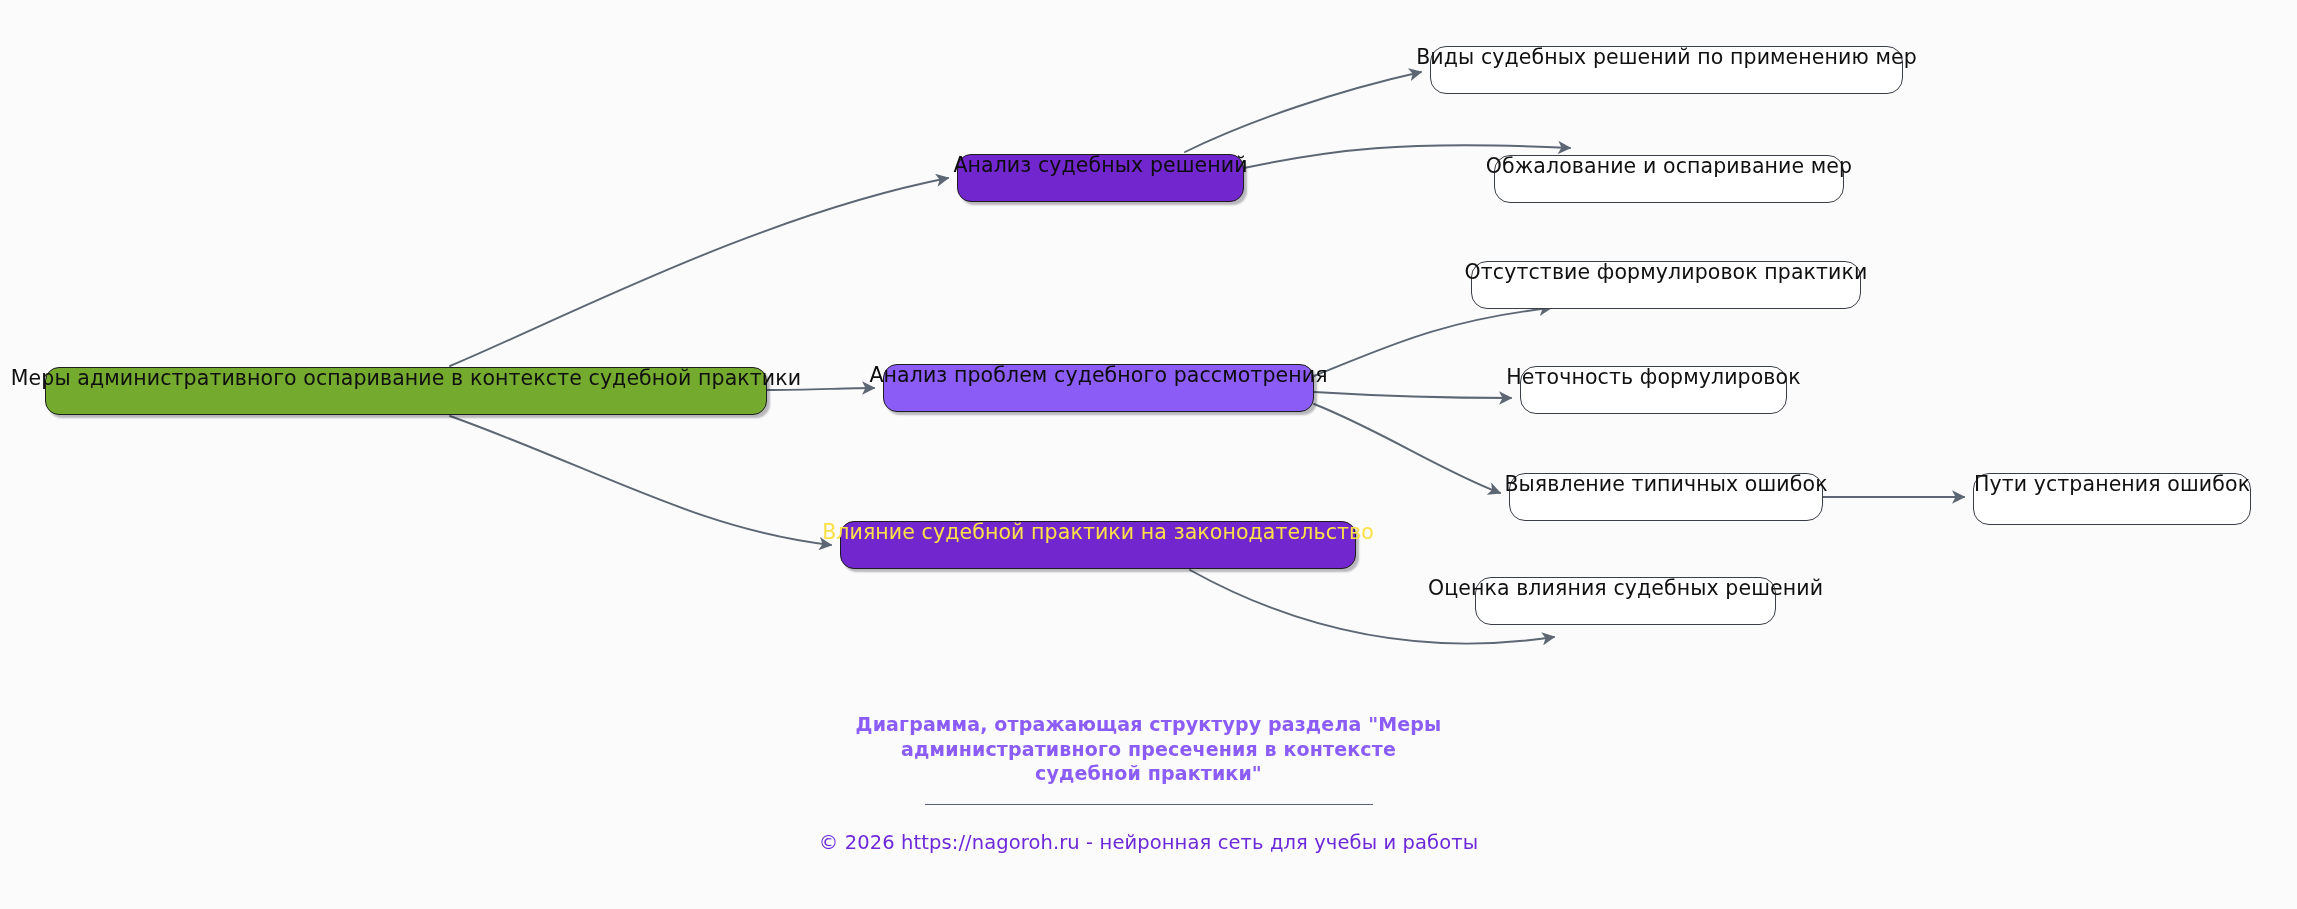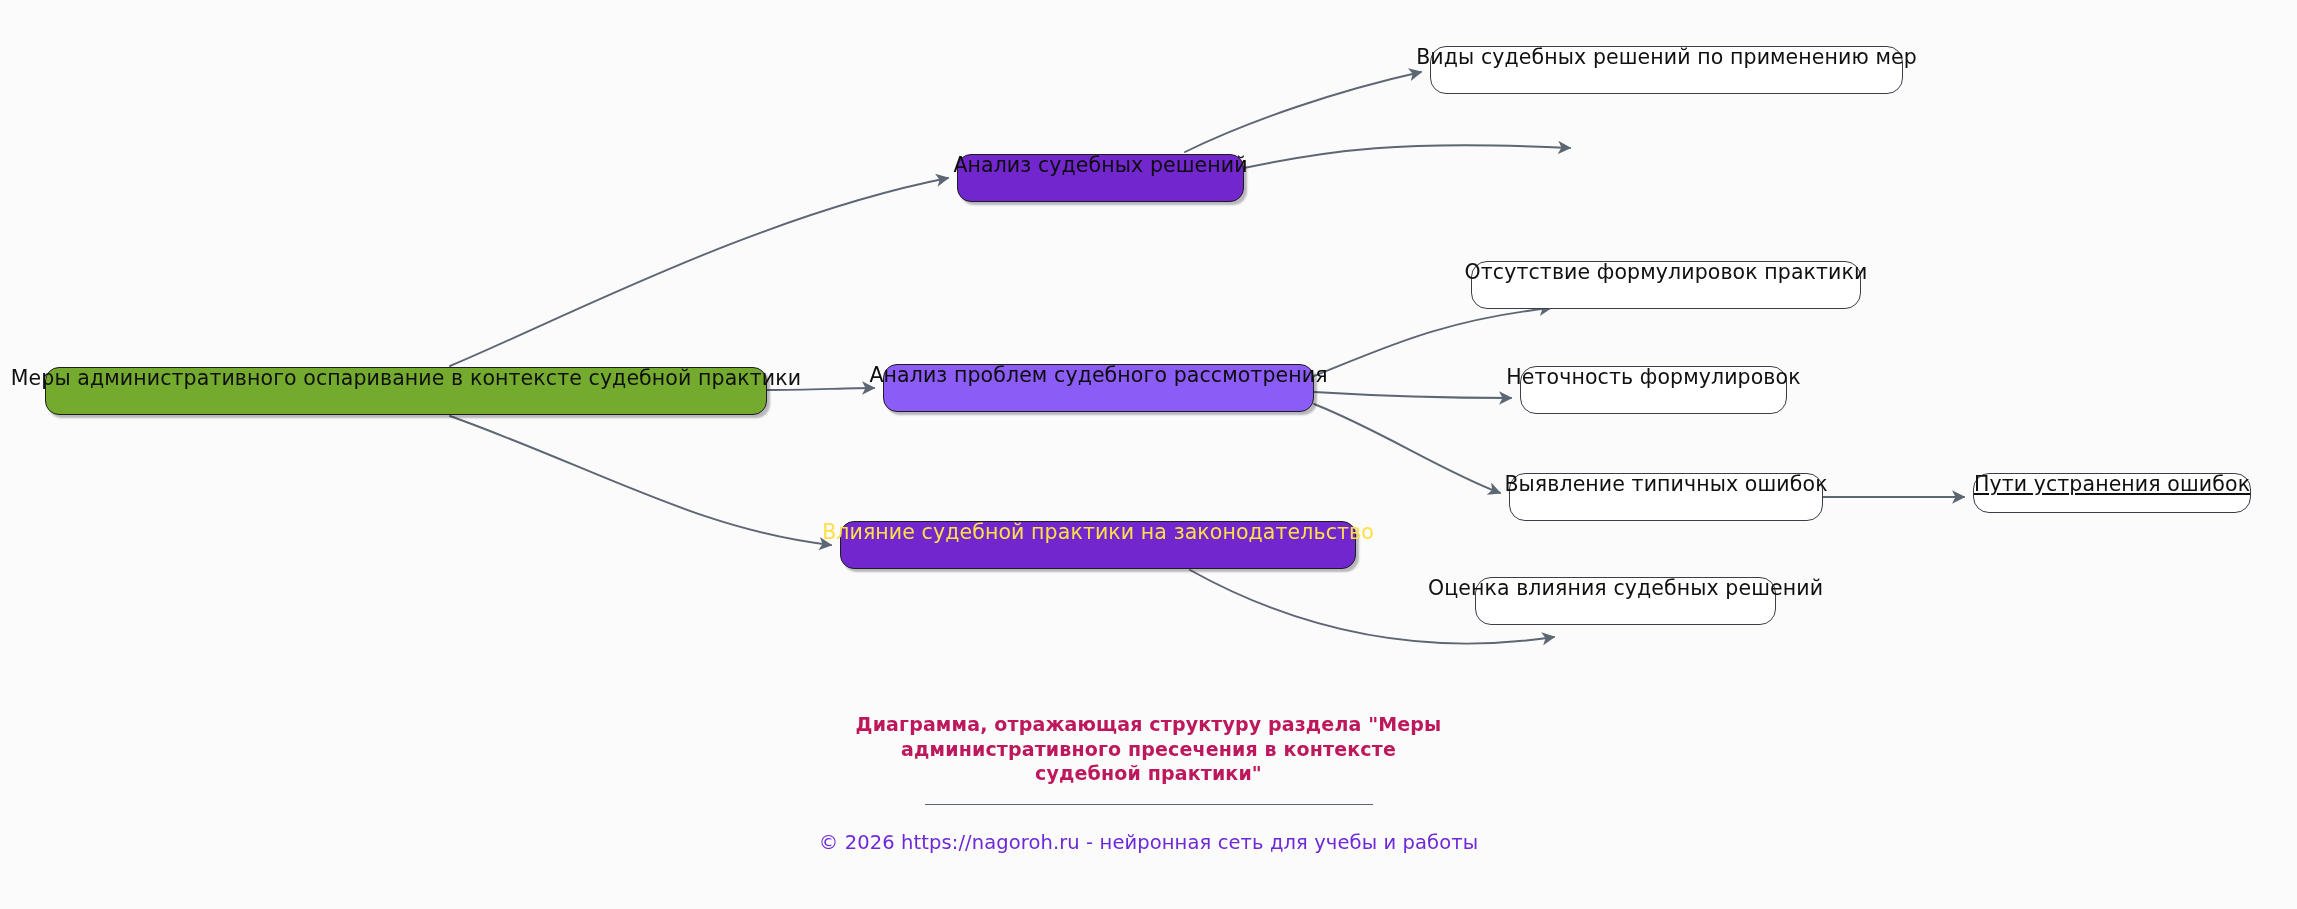--- a/index.html
+++ b/index.html
@@ -142,38 +142,41 @@
   <div class="node branch" style="left: 883px; top: 364px; width: 431px; height: 48px; background: #8b5cf6; color: rgb(13, 13, 13);">
     <span class="node-label">Анализ проблем судебного рассмотрения</span>
   </div>
   <div class="node branch" style="left: 840px; top: 521px; width: 516px; height: 48px; background: rgb(114, 38, 205); color: #fde047;">
     <span class="node-label">Влияние судебной практики на законодательство</span>
   </div>
 
   <div class="node leaf" style="left: 1430px; top: 46px; width: 473px; height: 48px; background: rgb(255, 255, 255);">
     <span class="node-label">Виды судебных решений по применению мер</span>
   </div>
+  <div class="node leaf" style="left: 1494px; top: 155px; width: 350px; height: 48px; background: rgb(255, 255, 255);">
+    <span class="node-label">Обжалование и оспаривание мер</span>
+  </div>
   <div class="node leaf" style="left: 1471px; top: 261px; width: 390px; height: 48px; background: rgb(255, 255, 255);">
     <span class="node-label">Отсутствие формулировок практики</span>
   </div>
   <div class="node leaf" style="left: 1520px; top: 366px; width: 267px; height: 48px; background: rgb(255, 255, 255);">
     <span class="node-label">Неточность формулировок</span>
   </div>
   <div class="node leaf" style="left: 1509px; top: 473px; width: 314px; height: 48px; background: rgb(255, 255, 255);">
     <span class="node-label">Выявление типичных ошибок</span>
   </div>
-  <div class="node leaf" style="left: 1973px; top: 473px; width: 278px; height: 40px; background: rgb(255, 255, 255); text-decoration: underline;">
+  <div class="node leaf" style="left: 1973px; top: 473px; width: 278px; height: 52px; background: rgb(255, 255, 255);">
     <span class="node-label">Пути устранения ошибок</span>
   </div>
   <div class="node leaf" style="left: 1475px; top: 577px; width: 301px; height: 48px; background: rgb(255, 255, 255);">
     <span class="node-label">Оценка влияния судебных решений</span>
   </div>
 
   <div id="footer">
-    <div id="caption" style="color: #be185d;">
+    <div id="caption" style="color: #8b5cf6;">
       <span class="cap-line">Диаграмма, отражающая структуру раздела "Меры</span>
       <span class="cap-line">административного пресечения в контексте</span>
       <span class="cap-line">судебной практики"</span>
     </div>
     <div id="divider" style="border-top-color: rgb(91, 99, 117);"></div>
     <div id="copyright" style="color: #6d28d9;">© 2026 https://nagoroh.ru - нейронная сеть для учебы и работы</div>
   </div>
 
 </div>
 

